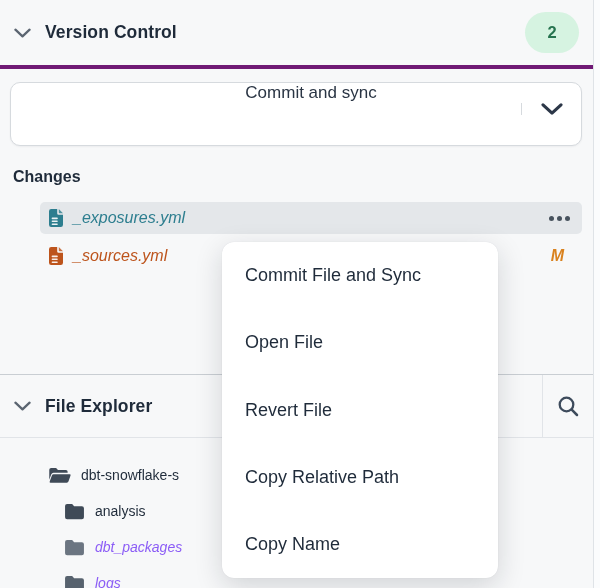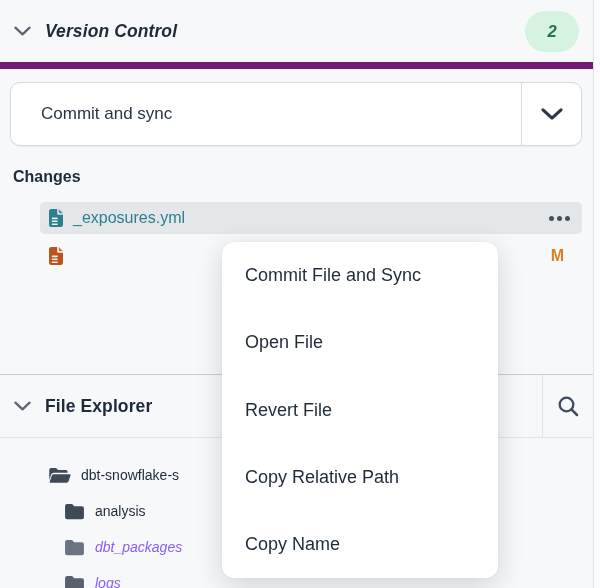--- a/index.html
+++ b/index.html
@@ -7,50 +7,50 @@
     width:600px;height:588px;position:relative;overflow:hidden;
     background:#f7f8f9;color:#1f2b3a;
     font-family:"Liberation Sans","DejaVu Sans",sans-serif;
   }
   svg{display:block;}
   
   .sec-header{
     position:absolute;left:0;width:593px;height:69px;box-sizing:border-box;
     display:flex;align-items:center;padding:0 14px;background:#f7f8f9;
   }
-  .vc-header{top:0;border-bottom:7px solid #701a75;font-style:italic;}
+  .vc-header{top:0;border-bottom:4px solid #701a75;}
   .fe-header{top:374px;height:64px;border-top:1px solid #c9ced3;border-bottom:1px solid #e1e4e8;padding-right:0;}
   .sec-chevron{color:#5b6571;margin-right:14px;flex:none;cursor:pointer;}
   .sec-title{font-size:17.5px;font-weight:700;letter-spacing:.1px;color:#1f2b3a;white-space:nowrap;}
   .count-badge{
     margin-left:auto;width:54px;height:41px;border-radius:21px;
     background:var(--badge-bg,#d6f3e1);color:var(--badge-text,#26734f);
     display:flex;align-items:center;justify-content:center;
     font-size:16.5px;font-weight:600;
   }
   .search-btn{
     margin-left:auto;width:50px;height:100%;border-left:1px solid #e1e4e8;
     display:flex;align-items:center;justify-content:center;cursor:pointer;color:#3d4b5c;
   }
   
   .commit-dropdown{
     position:absolute;left:10px;top:82px;width:572px;height:64px;box-sizing:border-box;
     background:#fff;border:1px solid #d6dade;border-radius:10px;
-    display:flex;align-items:center;box-shadow:0 1px 2px rgba(16,24,40,.05);cursor:pointer;
+    display:flex;align-items:center;box-shadow:0 1px 2px rgba(16,24,40,.05);cursor:pointer;flex-direction:column;
   }
   .commit-label{padding-left:30px;font-size:17px;color:#2a3544;}
   .caret-zone{
     margin-left:auto;width:59px;align-self:stretch;border-left:1px solid #d6dade;
     display:flex;align-items:center;justify-content:center;color:#2c3748;
   }
   
   .changes-label{position:absolute;left:13px;top:168px;font-size:16px;font-weight:700;text-align:center;}
   .change-row{
     position:absolute;left:40px;width:542px;height:32px;box-sizing:border-box;
-    display:flex;align-items:center;padding:0 10px 0 8px;border-radius:5px;cursor:pointer;
+    display:flex;align-items:center;padding:0 10px 0 8px;border-radius:5px;cursor:pointer;font-style:italic;
   }
   .row-exposures{top:202px;background:#e4e7ea;}
   .row-sources{top:240px;}
   .file-icon{flex:none;margin-right:9px;}
   .row-exposures .file-icon,.row-exposures .change-name{color:var(--accent-teal,#2d7e8f);}
   .row-sources  .file-icon,.row-sources  .change-name{color:var(--accent-orange,#bd541c);}
   .change-name{font-size:16px;}
   .more-btn{margin-left:auto;display:flex;gap:3px;align-items:center;cursor:pointer;padding:4px 2px;}
   .more-btn i{width:5px;height:5px;border-radius:50%;background:#47525d;}
   .status-m{margin-left:auto;font-size:16px;font-weight:700;color:var(--modified-badge,#d9821f);margin-right:8px;}
@@ -123,20 +123,21 @@
 <div class="change-row row-sources">
   <span class="file-icon">
     <svg width="16" height="20" viewBox="0 0 16 20">
       <path fill="currentColor" d="M1 3.2A2.2 2.2 0 0 1 3.2 1H9.2v4.4a1.4 1.4 0 0 0 1.4 1.4H15V16.8a2.2 2.2 0 0 1-2.2 2.2H3.2A2.2 2.2 0 0 1 1 16.8Z"></path>
       <path fill="currentColor" opacity=".8" d="M10.8.9 15 5.2h-3.4a.8.8 0 0 1-.8-.8Z"></path>
       <rect x="3.6" y="9.6" width="6.2" height="1.6" rx=".8" fill="#fff" opacity=".9"></rect>
       <rect x="3.6" y="12.5" width="6.2" height="1.6" rx=".8" fill="#fff" opacity=".9"></rect>
       <rect x="3.6" y="15.4" width="6.2" height="1.6" rx=".8" fill="#fff" opacity=".9"></rect>
     </svg>
   </span>
+  <span class="change-name">_sources.yml</span>
   <span class="status-m">M</span>
 </div>
 
 <div class="sec-header fe-header">
   <span class="sec-chevron">
     <svg width="17" height="10" viewBox="0 0 18 10">
         <polyline points="1.5,1.5 9,8.5 16.5,1.5" fill="none" stroke="currentColor" stroke-width="2.4" stroke-linecap="round" stroke-linejoin="round"></polyline>
       </svg>
   </span>
   <span class="sec-title">File Explorer</span>

